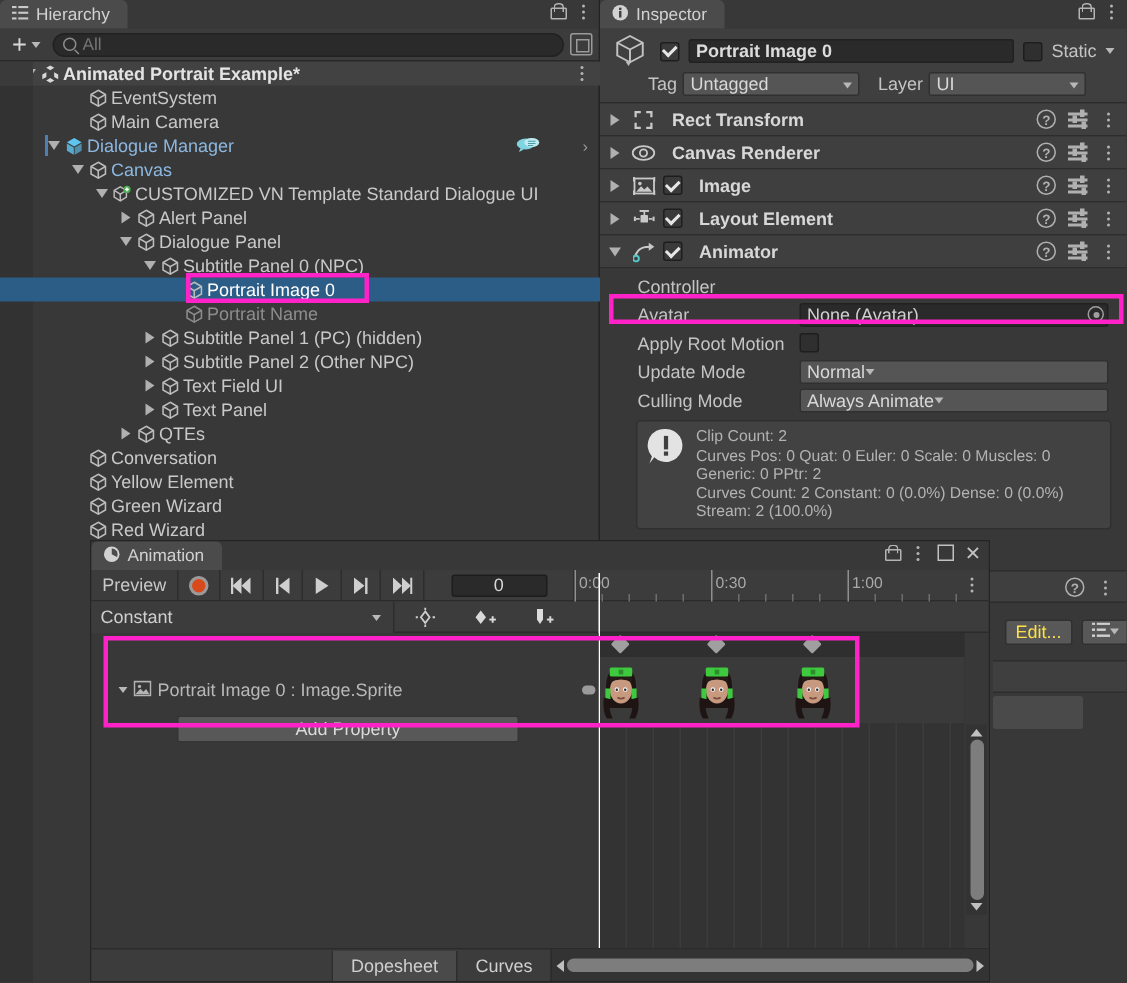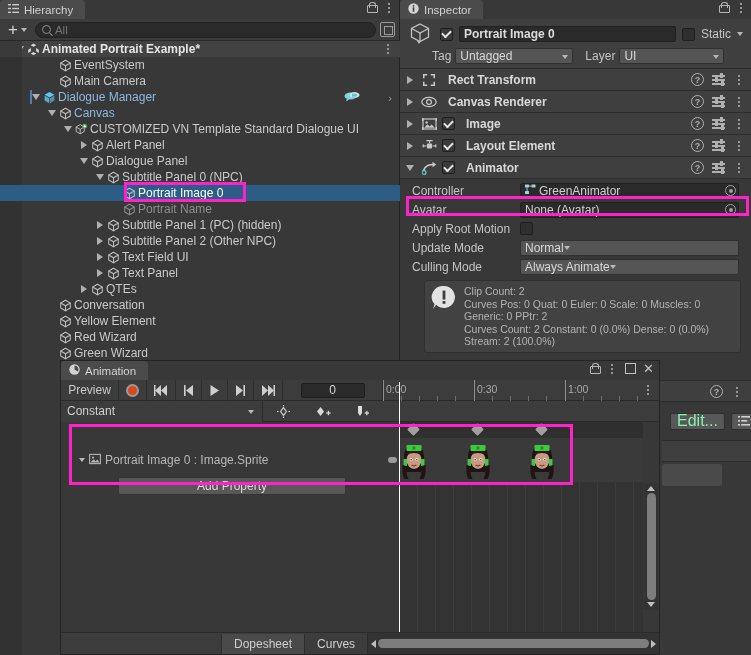--- a/index.html
+++ b/index.html
@@ -77,34 +77,34 @@
   .comp .ctools{display:flex;align-items:center;gap:8px;}
   .qmark{width:13px;height:13px;border-radius:50%;border:1.4px solid #b0b0b0;color:#b0b0b0;font-size:9px;display:flex;align-items:center;justify-content:center;font-weight:bold;}
   .preset{width:13px;height:13px;position:relative;}
   .preset i{position:absolute;left:0;height:1.5px;background:#b0b0b0;width:13px;}
   .preset i:nth-child(1){top:2px}.preset i:nth-child(2){top:6px}.preset i:nth-child(3){top:10px}
   .preset b{position:absolute;width:3px;height:5px;background:#b0b0b0;}
   .compicon{width:16px;height:16px;flex:none;display:flex;align-items:center;justify-content:center;}
 
   #animprops{background:#383838;padding:2px 0 0 0;}
   .prow{height:19px;display:flex;align-items:center;padding-left:12px;}
-  .prow .pl{width:108px;color:#c4c4c4;font-size:12px;flex:none;}
+  .prow .pl{width:108px;color:#c4c4c4;font-size:12px;flex:none;margin-left:13px;}
   .objfield{flex:1;margin-right:12px;height:16px;background:#2a2a2a;border:1px solid #212121;border-radius:2px;display:flex;align-items:center;padding:0 2px 0 4px;color:#d0d0d0;font-size:12px;gap:3px;}
   .objfield .circ{margin-left:auto;width:11px;height:11px;border:1.3px solid #9f9f9f;border-radius:50%;display:flex;align-items:center;justify-content:center;}
   .objfield .circ:after{content:"";width:4px;height:4px;border-radius:50%;background:#9f9f9f;}
   .ddfield{flex:1;margin-right:12px;height:16px;background:#555555;border:1px solid #303030;border-radius:2px;display:flex;align-items:center;padding:0 4px;color:#d8d8d8;font-size:12px;position:relative;}
 
   #infobox{margin:4px 10px 0 24px;background:#424242;border:1px solid #303030;border-radius:3px;padding:4px 6px;display:flex;gap:7px;}
   .warnicon{width:26px;height:26px;flex:none;}
   #infobox .txt{font-size:10.5px;color:#b3b3b3;line-height:12.5px;}
 
   
   .insp-behind{background:#383838;}
   .editrow{display:flex;align-items:center;gap:6px;padding-left:6px;height:22px;}
-  .btn{background:#585858;border:1px solid #303030;border-radius:2px;color:#86efac;font-size:16px;height:17px;display:flex;align-items:center;padding:0 6px;}
+  .btn{background:#585858;border:1px solid #303030;border-radius:2px;color:#fde047;font-size:12px;height:17px;display:flex;align-items:center;padding:0 6px;}
 
   
   #animwin{position:absolute;left:60px;top:360px;width:600px;height:295px;background:#383838;border:1px solid #242424;}
   #anim-tabbar{height:19px;background:#383838;display:flex;align-items:flex-end;position:relative;}
   #anim-tabbar .tools{position:absolute;right:5px;top:2px;display:flex;align-items:center;gap:7px;}
   .winbtn{width:11px;height:11px;border:1.4px solid #c2c2c2;}
   .xbtn{color:#c2c2c2;font-size:13px;line-height:11px;}
 
   #anim-toolbar{height:21px;background:#3c3c3c;border-bottom:1px solid #2b2b2b;display:flex;align-items:center;}
   .tbcell{height:21px;display:flex;align-items:center;justify-content:center;padding:0 7px;border-right:1px solid #2d2d2d;color:#c9c9c9;font-size:12px;}
@@ -494,35 +494,35 @@
           <span class="arrow"></span>
           <span class="goicon">
             <svg class="cube" viewBox="0 0 13 13">
               <g fill="none" stroke="#bcbcbc" stroke-width="1.05">
                 <path d="M6.5 1.2 L11.3 4 L11.3 9 L6.5 11.8 L1.7 9 L1.7 4 Z"></path>
                 <path d="M1.7 4 L6.5 6.8 L11.3 4"></path>
                 <path d="M6.5 6.8 L6.5 11.8"></path>
               </g>
             </svg>
           </span>
-          <span class="lbl">Red Wizard</span>
+          <span class="lbl">Green Wizard</span>
         </div>
         <div class="trow">
           <span class="ind" style="width: 46px;"></span>
           <span class="arrow"></span>
           <span class="goicon">
             <svg class="cube" viewBox="0 0 13 13">
               <g fill="none" stroke="#bcbcbc" stroke-width="1.05">
                 <path d="M6.5 1.2 L11.3 4 L11.3 9 L6.5 11.8 L1.7 9 L1.7 4 Z"></path>
                 <path d="M1.7 4 L6.5 6.8 L11.3 4"></path>
                 <path d="M6.5 6.8 L6.5 11.8"></path>
               </g>
             </svg>
           </span>
-          <span class="lbl">Green Wizard</span>
+          <span class="lbl">Red Wizard</span>
         </div>
       </div>
   </div>
 
   <div id="inspector">
 
     <div id="insp-head" class="panel-tabbar">
       <div class="tab active">
         <span>
           <svg width="11" height="11" viewBox="0 0 11 11">
@@ -738,35 +738,20 @@
               <i></i>
               <i></i>
             </span>
           </span>
         </div>
       </div>
 
     <div id="animprops">
       <div class="prow">
         <span class="pl">Controller</span>
-        <span class="objfield">
-          <span>
-            <svg width="11" height="11" viewBox="0 0 11 11">
-                <g fill="#9ad6d2">
-                  <rect x="0" y="0.5" width="4" height="3" rx="0.6"></rect>
-                  <rect x="6.5" y="0.5" width="4" height="3" rx="0.6"></rect>
-                  <rect x="0" y="7" width="4" height="3" rx="0.6"></rect>
-                  <rect x="4" y="1.6" width="2.6" height="0.9"></rect>
-                  <rect x="1.6" y="3.5" width="0.9" height="3.5"></rect>
-                </g>
-              </svg>
-          </span>
-          <span>GreenAnimator</span>
-          <span class="circ"></span>
-        </span>
       </div>
       <div class="prow">
         <span class="pl">Avatar</span>
         <span class="objfield">
           <span>None (Avatar)</span>
           <span class="circ"></span>
         </span>
       </div>
       <div class="prow">
         <span class="pl">Apply Root Motion</span>

